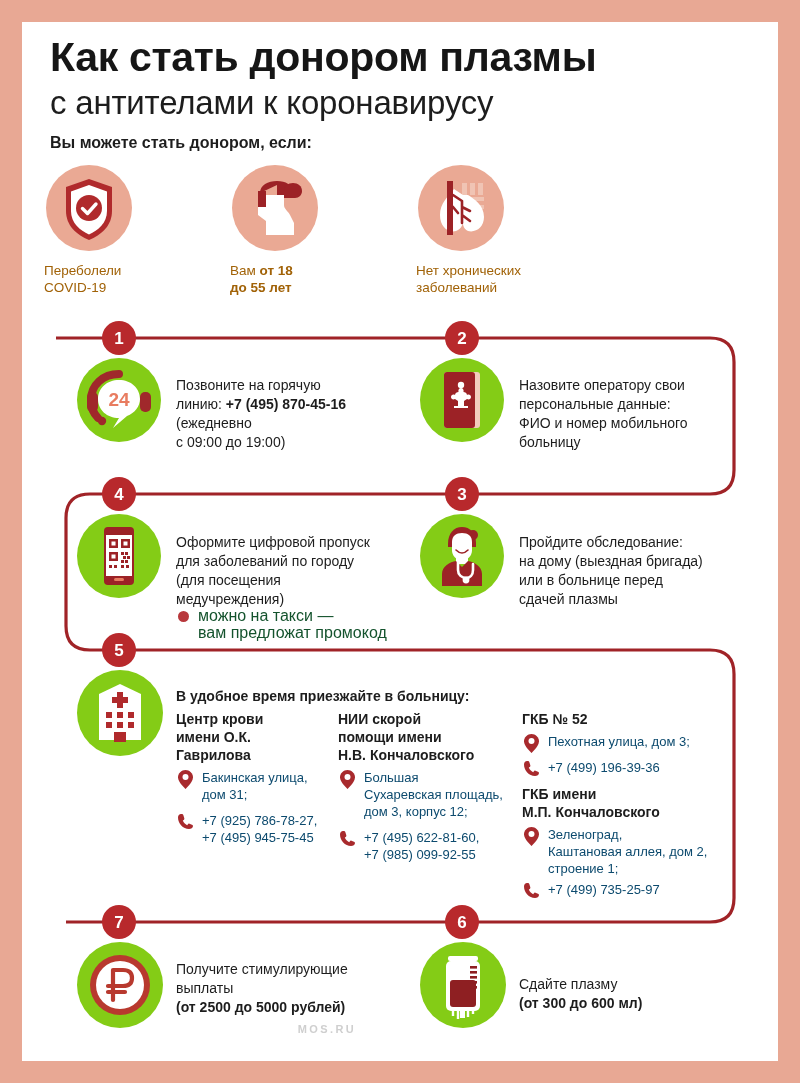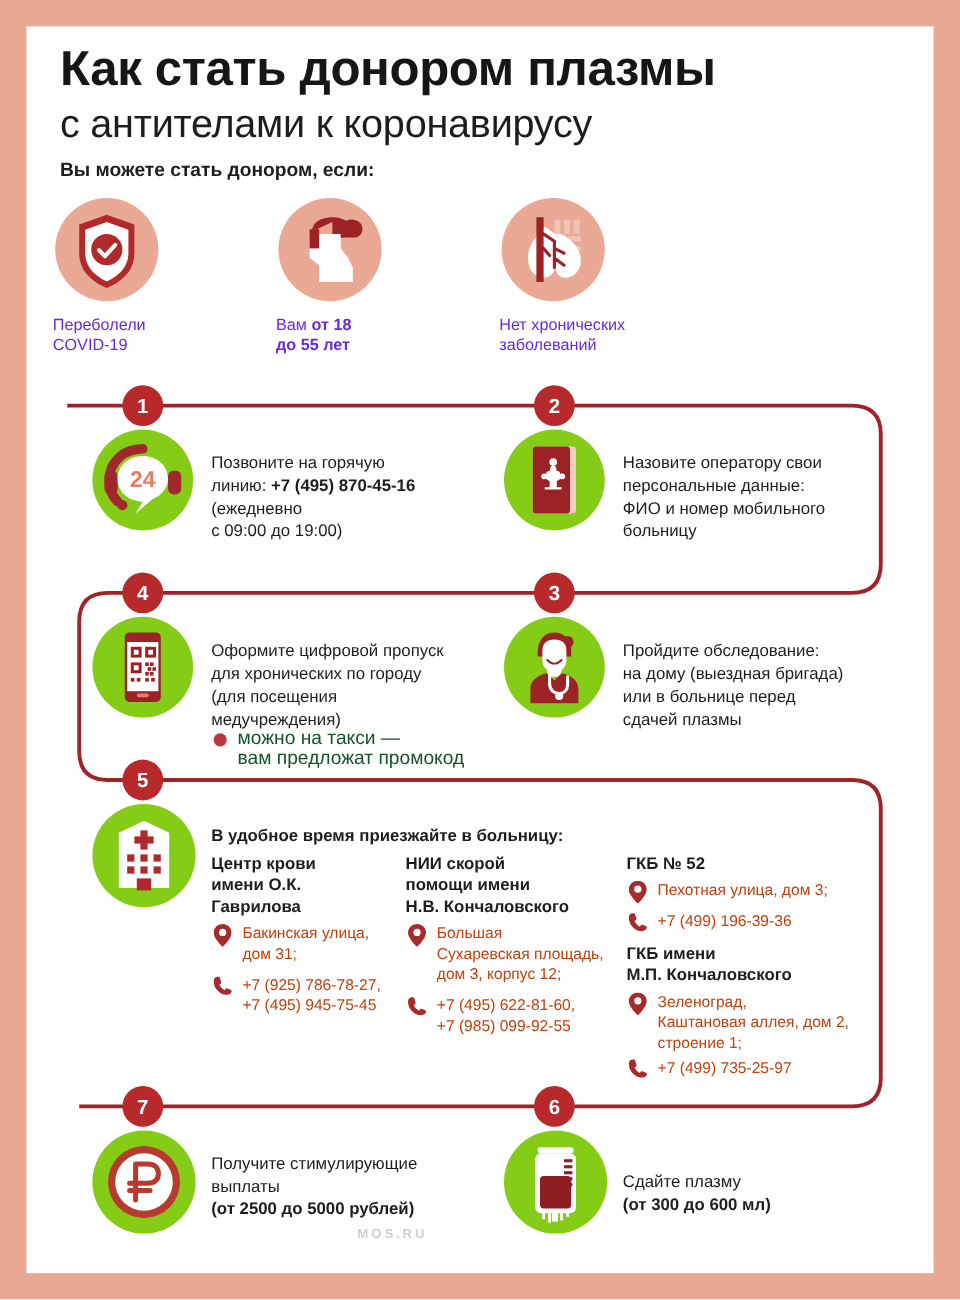--- a/index.html
+++ b/index.html
@@ -51,21 +51,21 @@
   }
   .crit-circle {
     width: 86px; height: 86px; border-radius: 50%;
     background: #eaa994;
     position: relative;
     margin-left: 2px;
   }
   .crit-circle svg { position: absolute; left: 0; top: 0; }
   .crit-label {
     margin-top: 11px;
-    font-size: 13.5px; line-height: 17px; color: #6d28d9;
+    font-size: 13.5px; line-height: 17px; color: #a16207;
   }
   .crit-label b { font-weight: bold; }
 
   
   #snake {
     position: absolute; left: 0; top: 0;
     width: 756px; height: 1039px;
     pointer-events: none;
   }
 
@@ -109,21 +109,21 @@
     font-size: 14px; font-weight: bold; color: #1d1d1d;
   }
   .hosp { position: absolute; }
   .hosp-name {
     font-size: 14px; line-height: 18px; font-weight: bold; color: #1d1d1d;
   }
   .hosp-line {
     position: relative;
     padding-left: 26px;
     margin-top: 5px;
-    font-size: 13px; line-height: 17px; color: #c2410c;
+    font-size: 13px; line-height: 17px; color: #0c4a6e;
   }
   .hosp-line .pin, .hosp-line .ph {
     position: absolute; left: 2px; top: 1px;
   }
   .footer-logo {
     position: absolute; left: 0; top: 1001px;
     width: 610px; text-align: center;
     font-size: 11px; letter-spacing: 2.4px;
     color: #cfcfcf; font-weight: bold;
   }
@@ -267,21 +267,21 @@
           <rect x="48" y="46" width="3" height="3"></rect>
           <rect x="32" y="51" width="3" height="3"></rect>
           <rect x="37" y="51" width="3" height="3"></rect>
           <rect x="44" y="51" width="3" height="3"></rect>
           <rect x="49" y="51" width="3" height="3"></rect>
         </g>
       </svg>
     </div>
     <div class="step-text" style="left:154px; top:511px; width:250px;">
       <span>Оформите цифровой пропуск</span><br>
-      <span>для хронических по городу</span><br>
+      <span>для заболеваний по городу</span><br>
       <span>(для посещения</span><br>
       <span>медучреждения)</span>
     </div>
     <div class="sub-dot" style="left:156px; top:589px;"></div>
     <div class="sub-bullet" style="left:176px; top:585px; width:220px;">
       <span>можно на такси —</span><br>
       <span>вам предложат промокод</span>
     </div>
 
     <div class="badge" style="left:423px; top:455px;">3</div>

